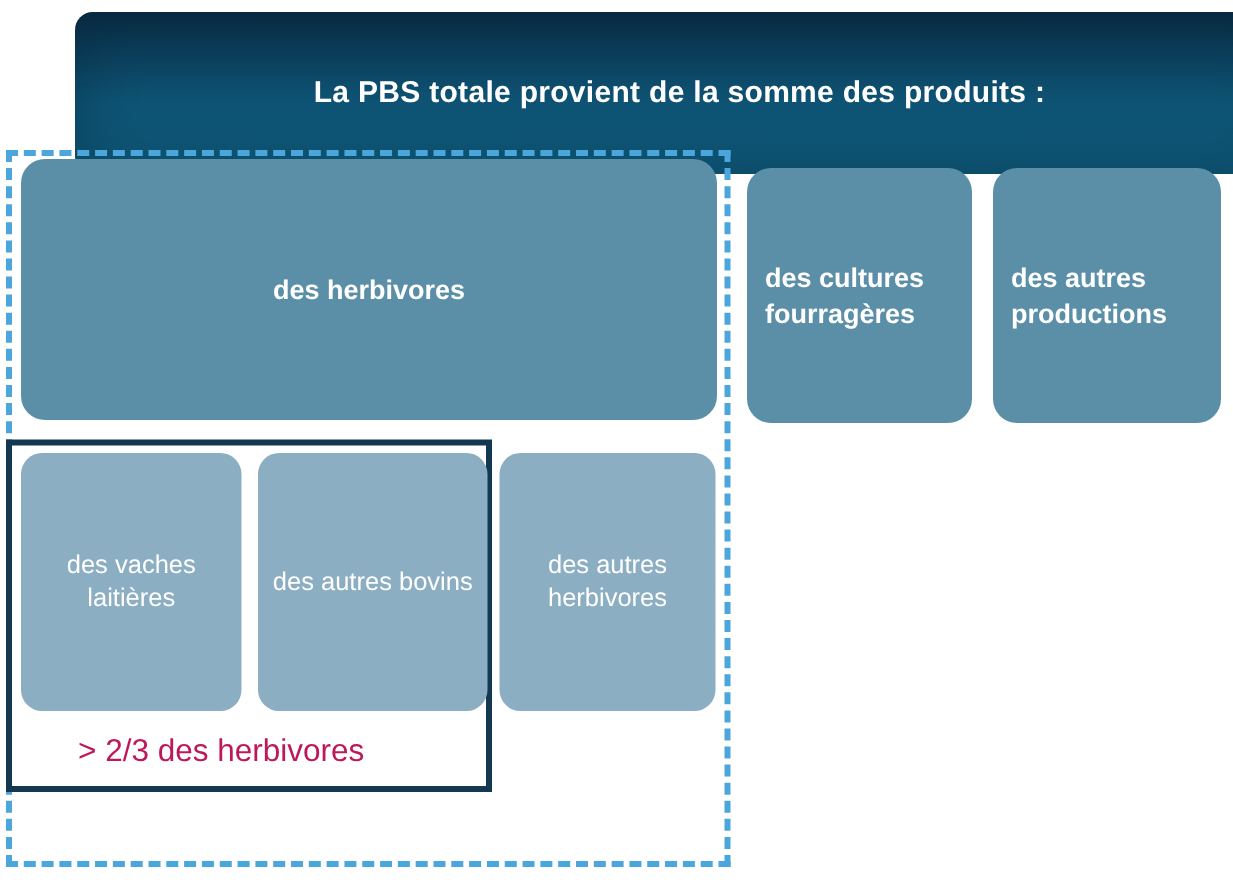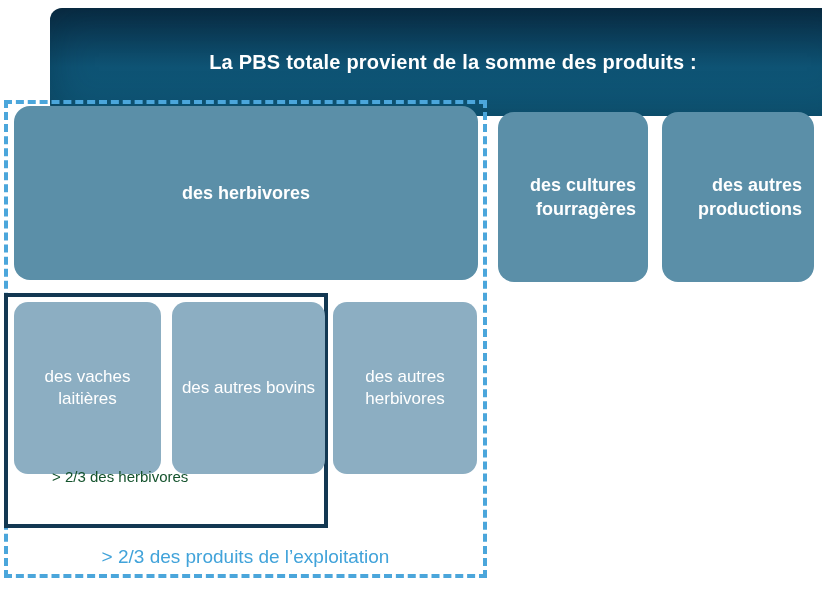--- a/index.html
+++ b/index.html
@@ -35,21 +35,21 @@
     gap:9px;color:#fff;text-align:center;
   }
   .herbivores-title{font-size:18px;font-weight:700;}
   .herbivores-subtitle{
     font-size:17px;font-style:italic;line-height:1.35;max-width:440px;
   }
   
   .side-box{
     position:absolute;top:112px;height:170px;background:#5b8fa8;border-radius:16px;
     display:flex;align-items:center;justify-content:center;
-    color:#fff;font-size:18px;font-weight:700;text-align:right;line-height:1.35;
+    color:#fff;font-size:18px;font-weight:700;text-align:left;line-height:1.35;
     padding:0 12px;box-sizing:border-box;
   }
   .side-box.cultures{left:498px;width:150px;}
   .side-box.productions{left:662px;width:152px;}
   
   .solid-group{
     position:absolute;left:4px;top:293px;width:324px;height:235px;
     border:4px solid #133852;box-sizing:border-box;background:transparent;
   }
   
@@ -58,22 +58,22 @@
     display:flex;flex-direction:column;align-items:center;justify-content:center;
     color:#fff;text-align:center;font-size:17px;line-height:1.3;
     padding:12px 8px;box-sizing:border-box;
   }
   .sub-box.vaches{left:14px;width:147px;gap:12px;}
   .sub-box.bovins{left:172px;width:153px;}
   .sub-box.autres-herb{left:333px;width:144px;}
   .sub-note{font-style:italic;font-size:16px;line-height:1.3;}
   
   .herb-share-label{
-    position:absolute;left:52px;top:468px;
-    color:#14532d;font-size:15px;
+    position:absolute;left:52px;top:489px;
+    color:#be185d;font-size:21px;
   }
   .exploit-share-label{
     position:absolute;left:4px;top:546px;width:483px;text-align:center;
     color:#41a3da;font-size:19px;
   }
 </style>
 </head>
 <body>
 
 <div class="canvas">
@@ -105,15 +105,14 @@
   <div class="sub-box autres-herb">
     <span>des autres herbivores</span>
   </div>
 
   <div class="sub-box bovins">
     <span>des autres bovins</span>
   </div>
 
   <div class="herb-share-label">&gt; 2/3 des herbivores</div>
 
-  <div class="exploit-share-label">&gt; 2/3 des produits de l’exploitation</div>
 
 </div>
 
 </body></html>

